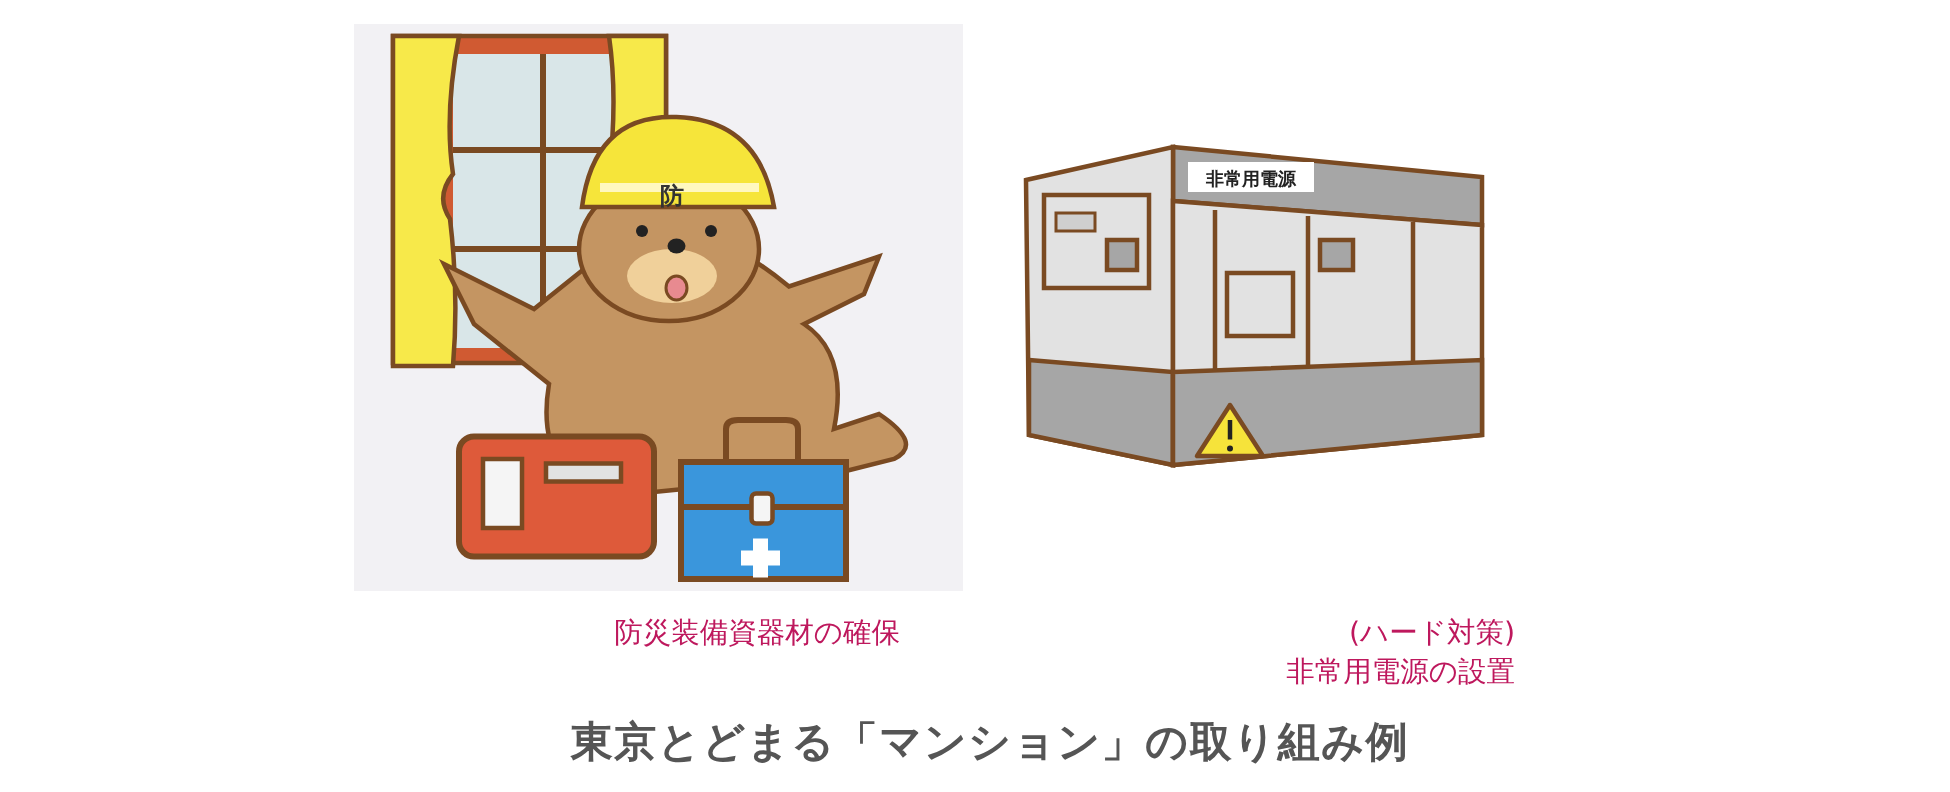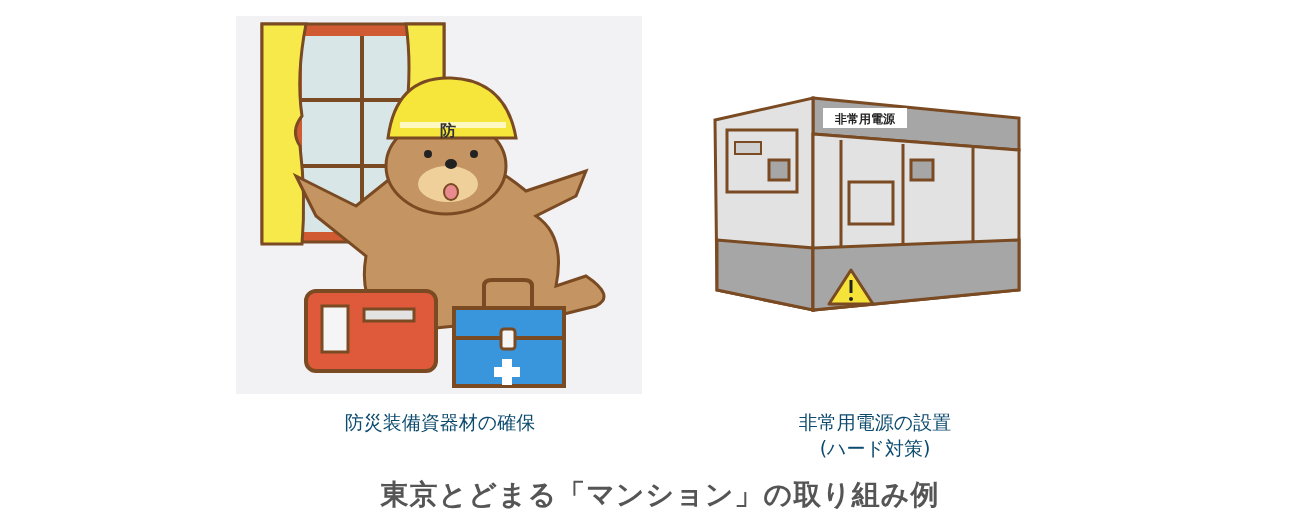--- a/index.html
+++ b/index.html
@@ -1,21 +1,21 @@
 <!DOCTYPE html>
 <html><head>
 <meta charset="utf-8">
 <style>
   html, body { margin: 0; padding: 0; }
   body { width: 1300px; height: 528px; background: #ffffff; position: relative; overflow: hidden;
          font-family: "DejaVu Sans", sans-serif; color: #555555; }
   .panel { position: absolute; }
   #left-illust { left: 236px; top: 16px; width: 406px; height: 378px; background: #f2f1f4; }
-  #right-illust { left: 703px; top: 90px; width: 330px; height: 240px; }
-  .caption { position: absolute; text-align: center; font-size: 19px; line-height: 26px; color: #0c4a6e; }
+  #right-illust { left: 672px; top: 90px; width: 330px; height: 240px; }
+  .caption { position: absolute; text-align: right; font-size: 19px; line-height: 26px; color: #be185d; }
   #left-caption { left: 280px; top: 409px; width: 320px; }
   #right-caption { left: 740px; top: 409px; width: 270px; }
   #title { position: absolute; left: 0; width: 1300px; top: 476px; text-align: center;
            font-size: 28px; font-weight: bold; color: #555; letter-spacing: 1px; margin-left: 10px; }
   svg { display: block; }
 </style>
 </head>
 <body>
 
 <div id="left-illust" class="panel">
@@ -93,17 +93,17 @@
       </g>
     </g>
   </svg>
 </div>
 
 <div id="left-caption" class="caption">
   <div>防災装備資器材の確保</div>
 </div>
 
 <div id="right-caption" class="caption">
+  <div>(ハード対策)</div>
   <div>非常用電源の設置</div>
-  <div>(ハード対策)</div>
 </div>
 
 <div id="title">東京とどまる「マンション」の取り組み例</div>
 
 </body></html>

